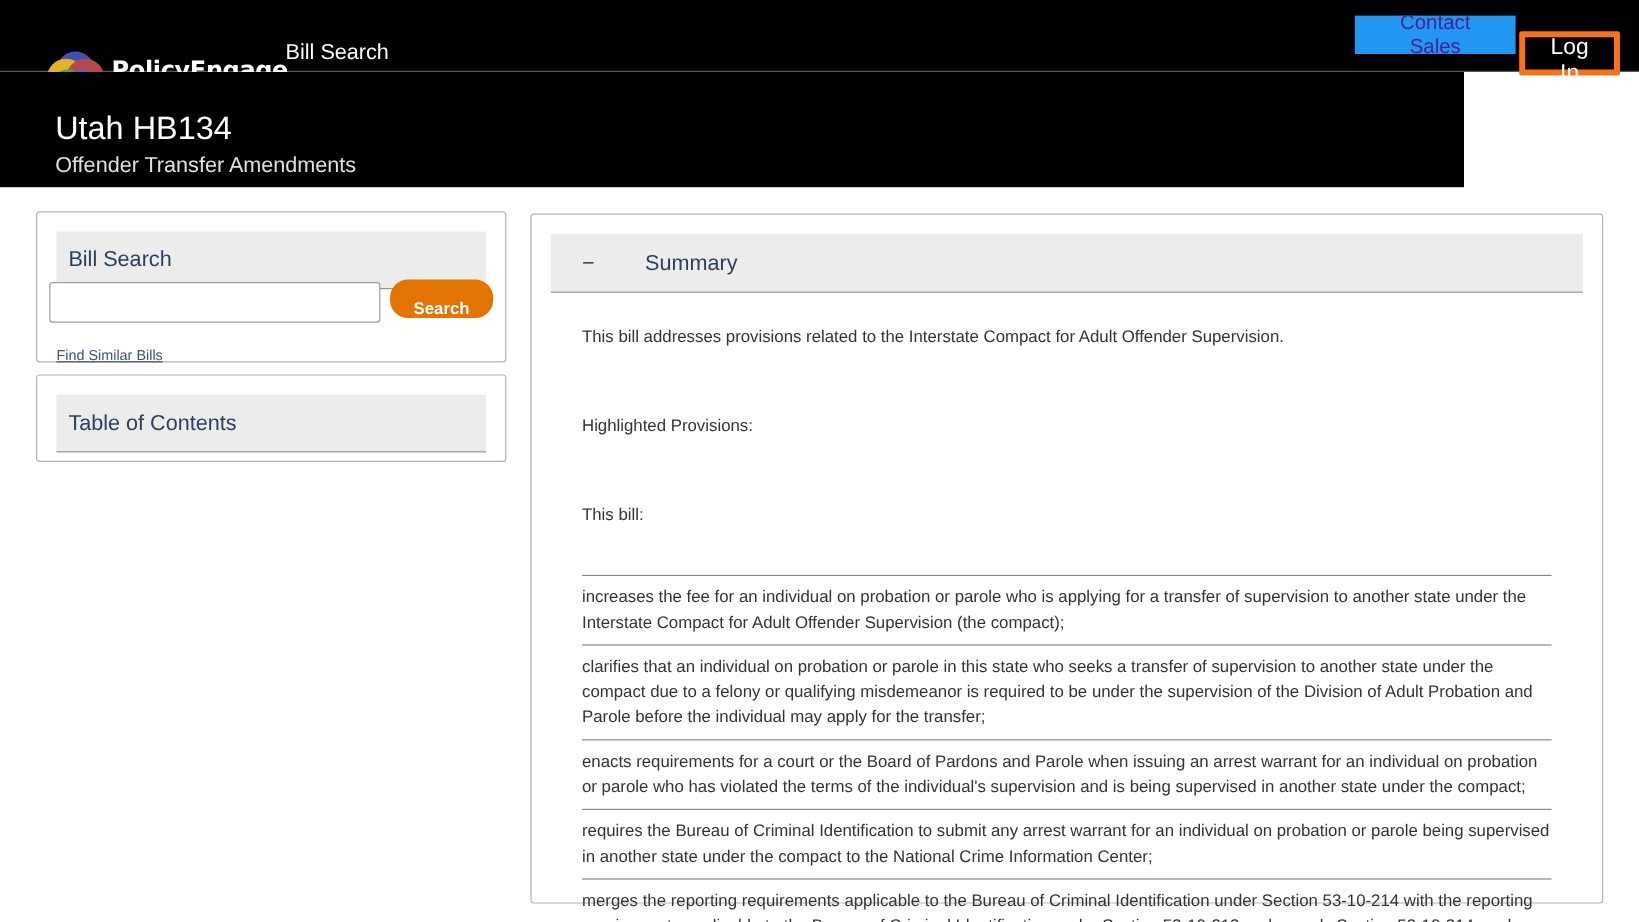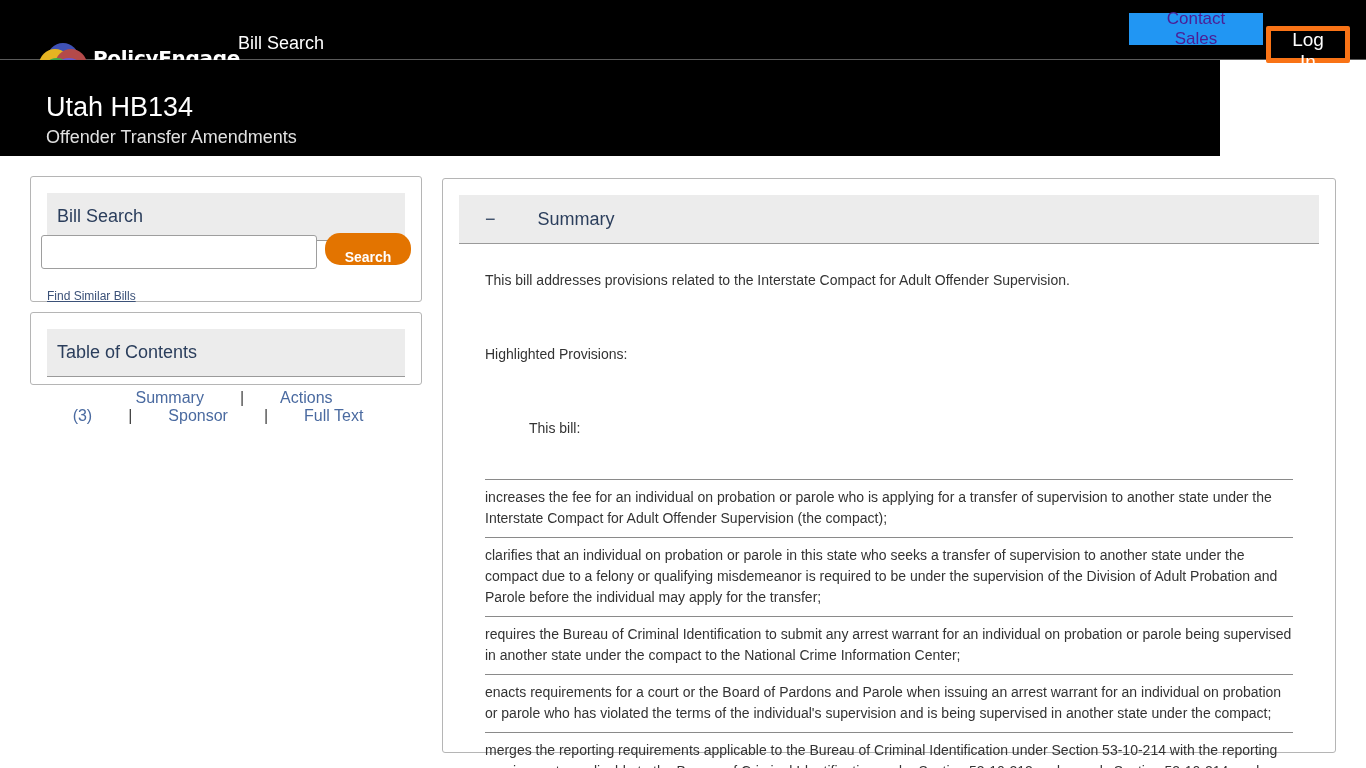--- a/index.html
+++ b/index.html
@@ -29,21 +29,21 @@
     .toc-panel { left: 30px; top: 312px; width: 392px; height: 73px; }
     .toc-links { text-align: center; font-size: 16px; color: #333; padding-top: 12px; }
     .toc-links a { color: #4a6aa0; text-decoration: none; }
     .toc-sep { color: #444; margin: 0 4px; }
 
     .summary-panel { left: 442px; top: 178px; width: 894px; height: 575px; }
     .summary-panel .panel-head { height: 49px; padding-left: 10px; }
     .collapse-icon { font-size: 18px; margin-right: 10px; color: #2b3e5c; }
     .summary-body { padding: 10px 10px 0 10px; font-size: 14px; color: #333333; line-height: 21px; }
     .summary-body p.block { margin-bottom: 21px; }
-    .summary-body p.last { margin-bottom: 8px; margin-left: 44px; }
+    .summary-body p.last { margin-bottom: 8px; }
     .prov-list { list-style: none; }
     .prov-list li { border-top: 1px solid #8a8a8a; padding: 7px 0 8px 0; }
   </style>
 </head>
 <body>
 
 <div class="topnav">
   <div class="brand">
     <div class="brand-logo">
       <span style="left:9px;top:1px;background:#3f51b5;"></span>
@@ -66,36 +66,33 @@
 
 <div class="panel search-panel">
   <div class="panel-head">Bill Search</div>
   <input class="search-input" type="text" placeholder="" style="">
   <button class="search-btn">Search</button>
   <a class="similar-link">Find Similar Bills</a>
 </div>
 
 <div class="panel toc-panel">
   <div class="panel-head">Table of Contents</div>
-  <div class="toc-links">
-    <a>Summary</a><span class="toc-sep">|</span><a>Actions (3)</a><span class="toc-sep">|</span><a>Sponsor</a><span class="toc-sep">|</span><a>Full Text</a>
-  </div>
 </div>
 
 <div class="panel summary-panel">
   <div class="panel-head">
     <span class="collapse-icon">−</span>
     <span>Summary</span>
   </div>
   <div class="summary-body">
     <p class="block">This bill addresses provisions related to the Interstate Compact for Adult Offender Supervision.</p>
     <p class="block">Highlighted Provisions:</p>
     <p class="last">This bill:</p>
     <ul class="prov-list">
       <li>increases the fee for an individual on probation or parole who is applying for a transfer of supervision to another state under the Interstate Compact for Adult Offender Supervision (the compact);</li>
       <li>clarifies that an individual on probation or parole in this state who seeks a transfer of supervision to another state under the compact due to a felony or qualifying misdemeanor is required to be under the supervision of the Division of Adult Probation and Parole before the individual may apply for the transfer;</li>
+      <li>enacts requirements for a court or the Board of Pardons and Parole when issuing an arrest warrant for an individual on probation or parole who has violated the terms of the individual's supervision and is being supervised in another state under the compact;</li>
       <li>requires the Bureau of Criminal Identification to submit any arrest warrant for an individual on probation or parole being supervised in another state under the compact to the National Crime Information Center;</li>
-      <li>enacts requirements for a court or the Board of Pardons and Parole when issuing an arrest warrant for an individual on probation or parole who has violated the terms of the individual's supervision and is being supervised in another state under the compact;</li>
       <li>merges the reporting requirements applicable to the Bureau of Criminal Identification under Section 53-10-214 with the reporting requirements applicable to the Bureau of Criminal Identification under Section 53-10-213 and repeals Section 53-10-214; and</li>
       <li>makes technical and conforming changes.</li>
     </ul>
   </div>
 </div>
 
 </body></html>

